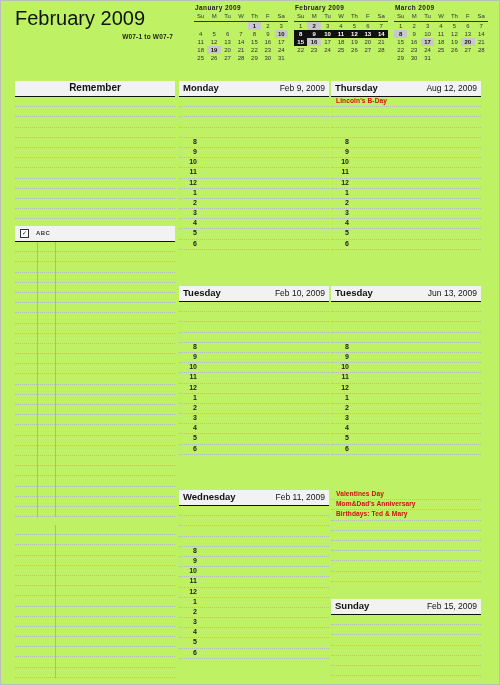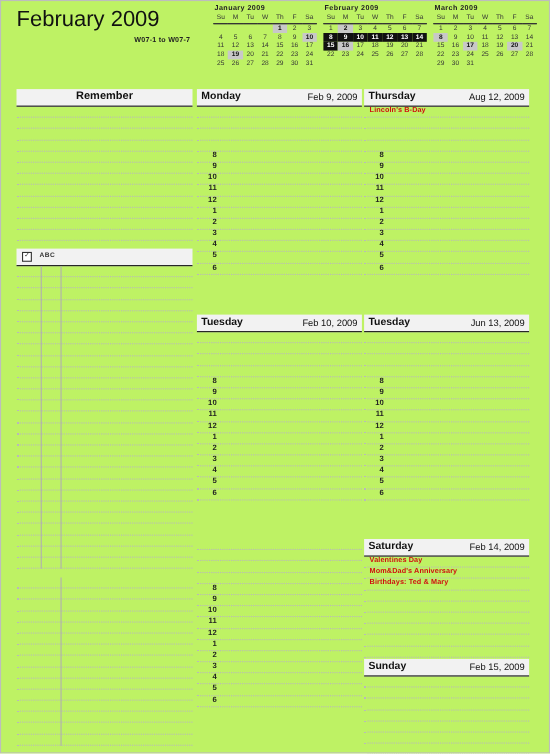--- a/index.html
+++ b/index.html
@@ -514,20 +514,24 @@
           </div>
           <div class="rule" style="height: 10.2px;">
             <span class="hr-label">5</span>
           </div>
           <div class="rule" style="height: 10.2px;">
             <span class="hr-label">6</span>
           </div>
         </div>
       </div>
       <div class="panel" style="left: 178px; top: 489px; width: 150px;">
+        <div class="panel-head">
+          <div class="ph-left">Wednesday</div>
+          <div class="ph-right">Feb 11, 2009</div>
+        </div>
         <div class="rules">
           <div class="rule" style="height: 10.2px;"></div>
           <div class="rule" style="height: 10.2px;"></div>
           <div class="rule" style="height: 10.2px;"></div>
           <div class="rule" style="height: 10.2px;"></div>
           <div class="rule" style="height: 10.2px;">
             <span class="hr-label">8</span>
           </div>
           <div class="rule" style="height: 10.2px;">
             <span class="hr-label">9</span>
@@ -649,24 +653,20 @@
           </div>
           <div class="rule" style="height: 10.2px;">
             <span class="hr-label">5</span>
           </div>
           <div class="rule" style="height: 10.2px;">
             <span class="hr-label">6</span>
           </div>
         </div>
       </div>
       <div class="panel" style="left: 330px; top: 489px; width: 150px;">
-        <div class="panel-head">
-          <div class="ph-left">Saturday</div>
-          <div class="ph-right">Feb 14, 2009</div>
-        </div>
         <div class="rules">
           <div class="rule" style="height: 10.2px;">
             <span class="evt">Valentines Day</span>
           </div>
           <div class="rule" style="height: 10.2px;">
             <span class="evt">Mom&amp;Dad's Anniversary</span>
           </div>
           <div class="rule" style="height: 10.2px;">
             <span class="evt">Birthdays: Ted &amp; Mary</span>
           </div>

